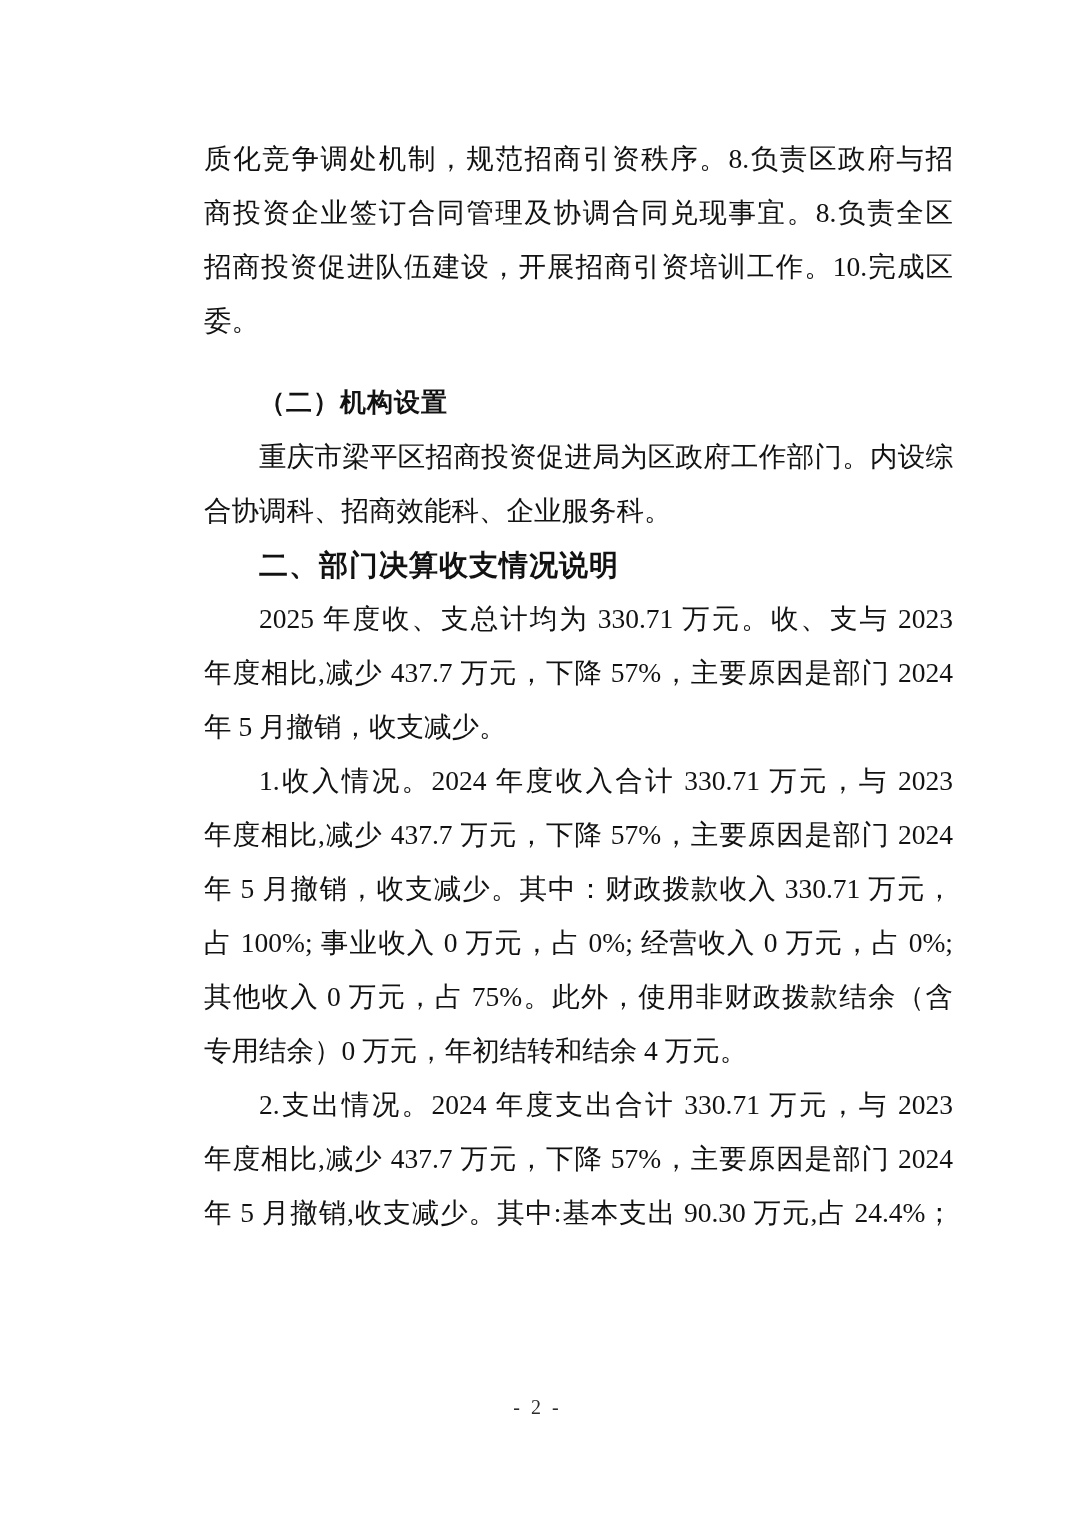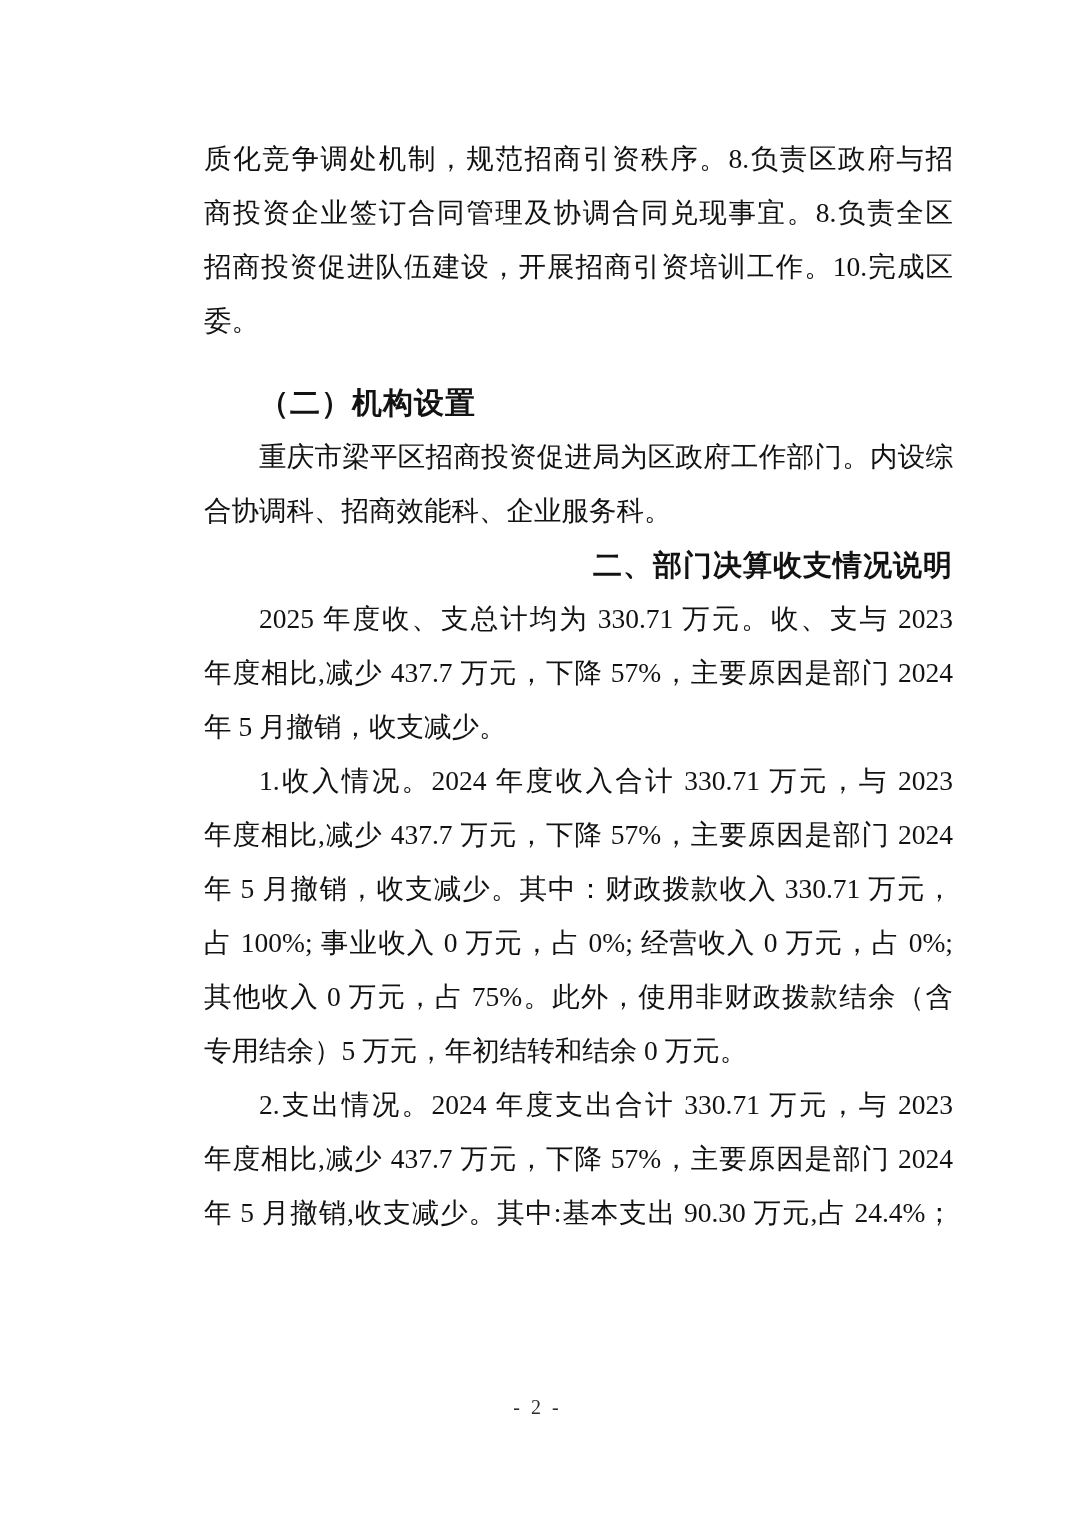--- a/index.html
+++ b/index.html
@@ -37,29 +37,28 @@
     word-break: normal;
   }
   .line.fill {
     text-align: justify;
     text-align-last: justify;
   }
   .line.indent { text-indent: 55px; }
 
   .heading-kai .line {
     font-weight: 700;
-    font-size: 30px;
+    font-size: 26px;
     letter-spacing: 1px;
   }
   .heading-hei .line {
     font-family: "Liberation Sans", "DejaVu Sans", sans-serif;
     font-weight: 700;
     font-size: 29px;
     letter-spacing: 1px;
-    text-align: right;
   }
   .lead { font-weight: 400; }
 
   .page-footer {
     position: absolute;
     left: 0;
     top: 1396px;
     width: 100%;
     text-align: center;
     font-size: 20px;
@@ -92,21 +91,21 @@
         <div class="line fill indent" data-name="text-line"><span class="rest" data-name="line-text">2025 年度收、支总计均为 330.71 万元。收、支与 2023</span></div>
         <div class="line fill" data-name="text-line"><span class="rest" data-name="line-text">年度相比,减少 437.7 万元，下降 57%，主要原因是部门 2024</span></div>
         <div class="line" data-name="text-line"><span class="rest" data-name="line-text">年 5 月撤销，收支减少。</span></div>
       </div>
       <div class="block body" data-name="para-income">
         <div class="line fill indent" data-name="text-line"><span class="lead" data-name="line-bold-lead">1.收入情况。</span><span class="rest" data-name="line-text">2024 年度收入合计 330.71 万元，与 2023</span></div>
         <div class="line fill" data-name="text-line"><span class="rest" data-name="line-text">年度相比,减少 437.7 万元，下降 57%，主要原因是部门 2024</span></div>
         <div class="line fill" data-name="text-line"><span class="rest" data-name="line-text">年 5 月撤销，收支减少。其中：财政拨款收入 330.71 万元，</span></div>
         <div class="line fill" data-name="text-line"><span class="rest" data-name="line-text">占 100%; 事业收入 0 万元，占 0%; 经营收入 0 万元，占 0%;</span></div>
         <div class="line fill" data-name="text-line"><span class="rest" data-name="line-text">其他收入 0 万元，占 75%。此外，使用非财政拨款结余（含</span></div>
-        <div class="line" data-name="text-line"><span class="rest" data-name="line-text">专用结余）5 万元，年初结转和结余 0 万元。</span></div>
+        <div class="line" data-name="text-line"><span class="rest" data-name="line-text">专用结余）0 万元，年初结转和结余 4 万元。</span></div>
       </div>
       <div class="block body" data-name="para-expenditure">
         <div class="line fill indent" data-name="text-line"><span class="lead" data-name="line-bold-lead">2.支出情况。</span><span class="rest" data-name="line-text">2024 年度支出合计 330.71 万元，与 2023</span></div>
         <div class="line fill" data-name="text-line"><span class="rest" data-name="line-text">年度相比,减少 437.7 万元，下降 57%，主要原因是部门 2024</span></div>
         <div class="line fill" data-name="text-line"><span class="rest" data-name="line-text">年 5 月撤销,收支减少。其中:基本支出 90.30 万元,占 24.4%；</span></div>
       </div>
     </div>
   <div class="page-footer" data-name="page-number">- 2 -</div>
 </div>
 

